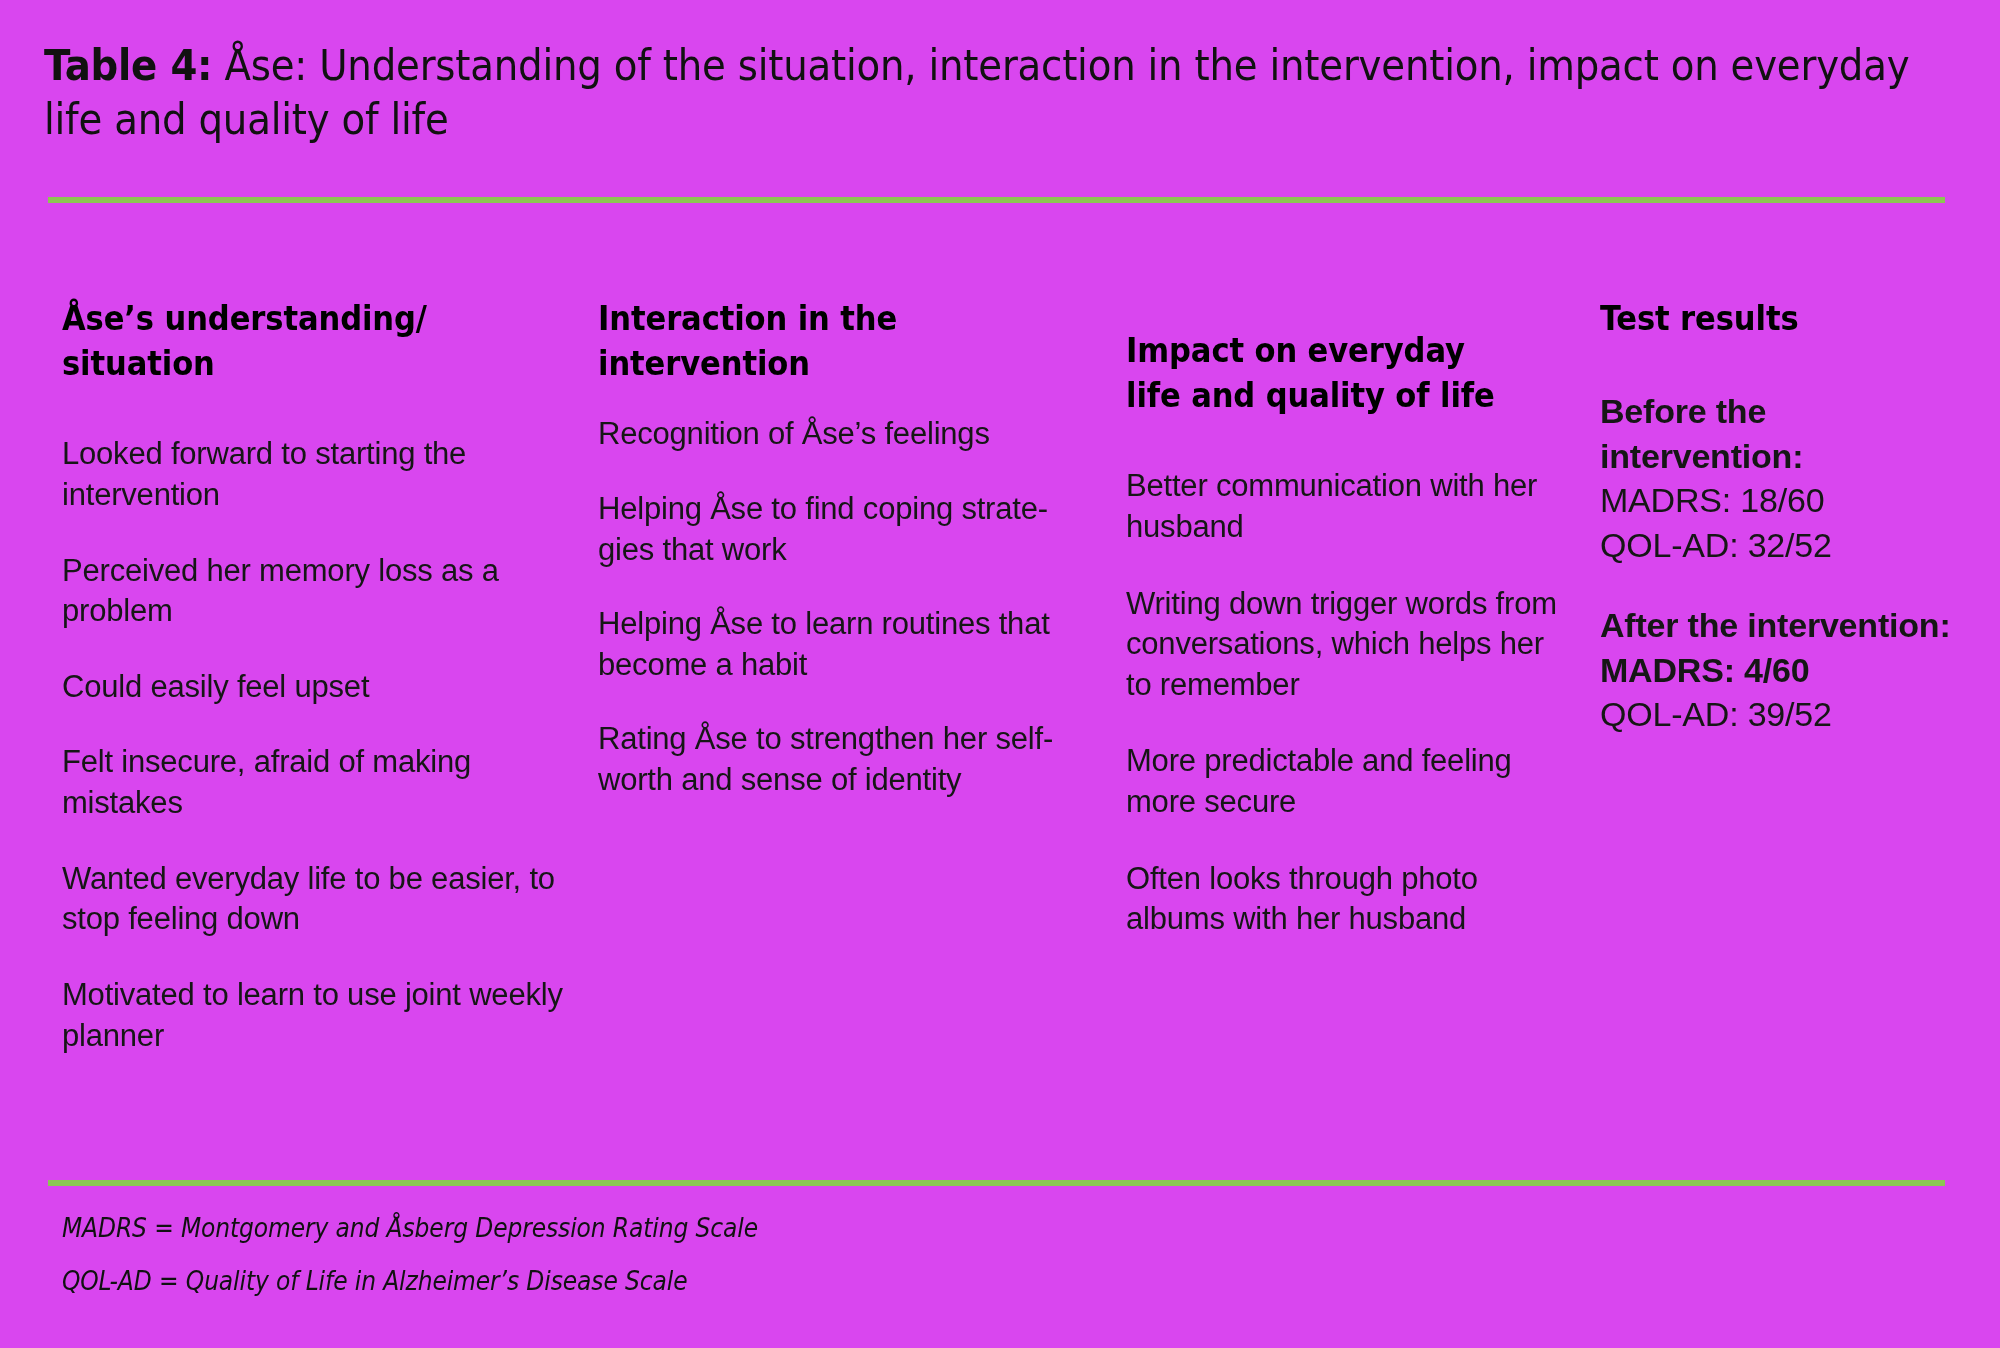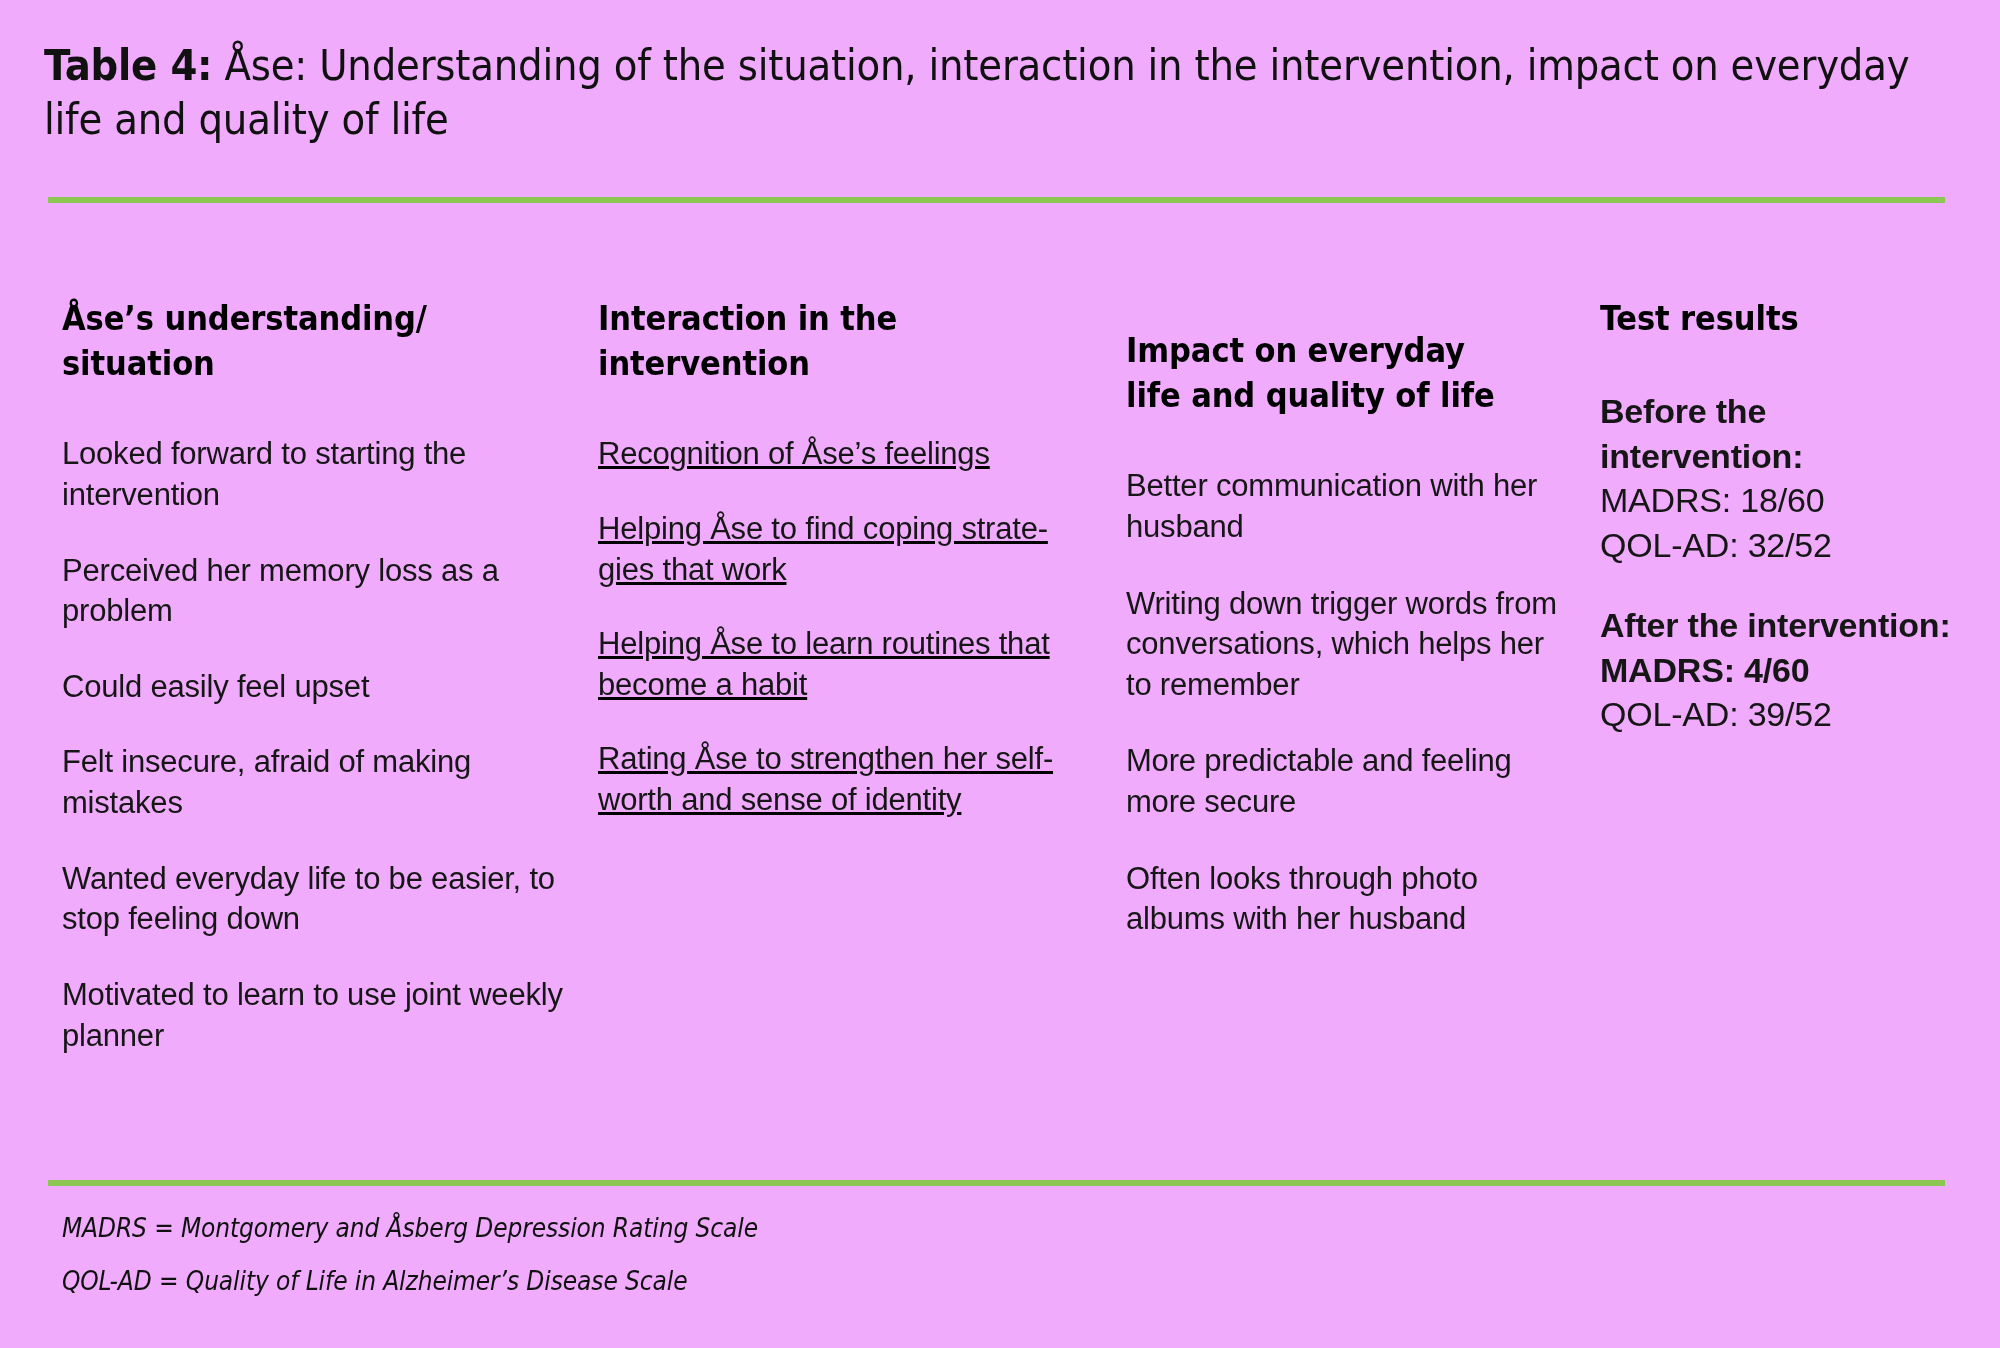--- a/index.html
+++ b/index.html
@@ -13,21 +13,21 @@
     font-family: "Liberation Sans", sans-serif;
     color: #000000;
     -webkit-font-smoothing: antialiased;
   }
 
   .page {
     position: relative;
     width: 2000px;
     height: 1348px;
     overflow: hidden;
-    background: #f0abfc;
+    background: #d946ef;
   }
 
   
   .title {
     position: absolute;
     left: 44px;
     top: 38px;
     width: 1880px;
     font-family: "DejaVu Sans Condensed", "Liberation Sans Narrow", "Liberation Sans", sans-serif;
     font-size: 43px;
@@ -89,21 +89,21 @@
     font-family: "Liberation Sans", sans-serif;
     font-size: 31px;
     line-height: 1.31;
     color: #161616;
     margin-bottom: 35px;
     letter-spacing: -0.2px;
   }
   .cell:last-child { margin-bottom: 0; }
 
   
-  .col-2 .col-body { margin-top: 48px; text-decoration: underline; }
+  .col-2 .col-body { margin-top: 28px; }
   .col-2 .cell { margin-bottom: 34px; }
 
   .col-3 .cell { margin-bottom: 36px; }
 
   
   .col-4 .col-body { margin-top: 48px; }
   .results-block {
     font-family: "Liberation Sans", sans-serif;
     font-size: 34px;
     line-height: 1.31;

